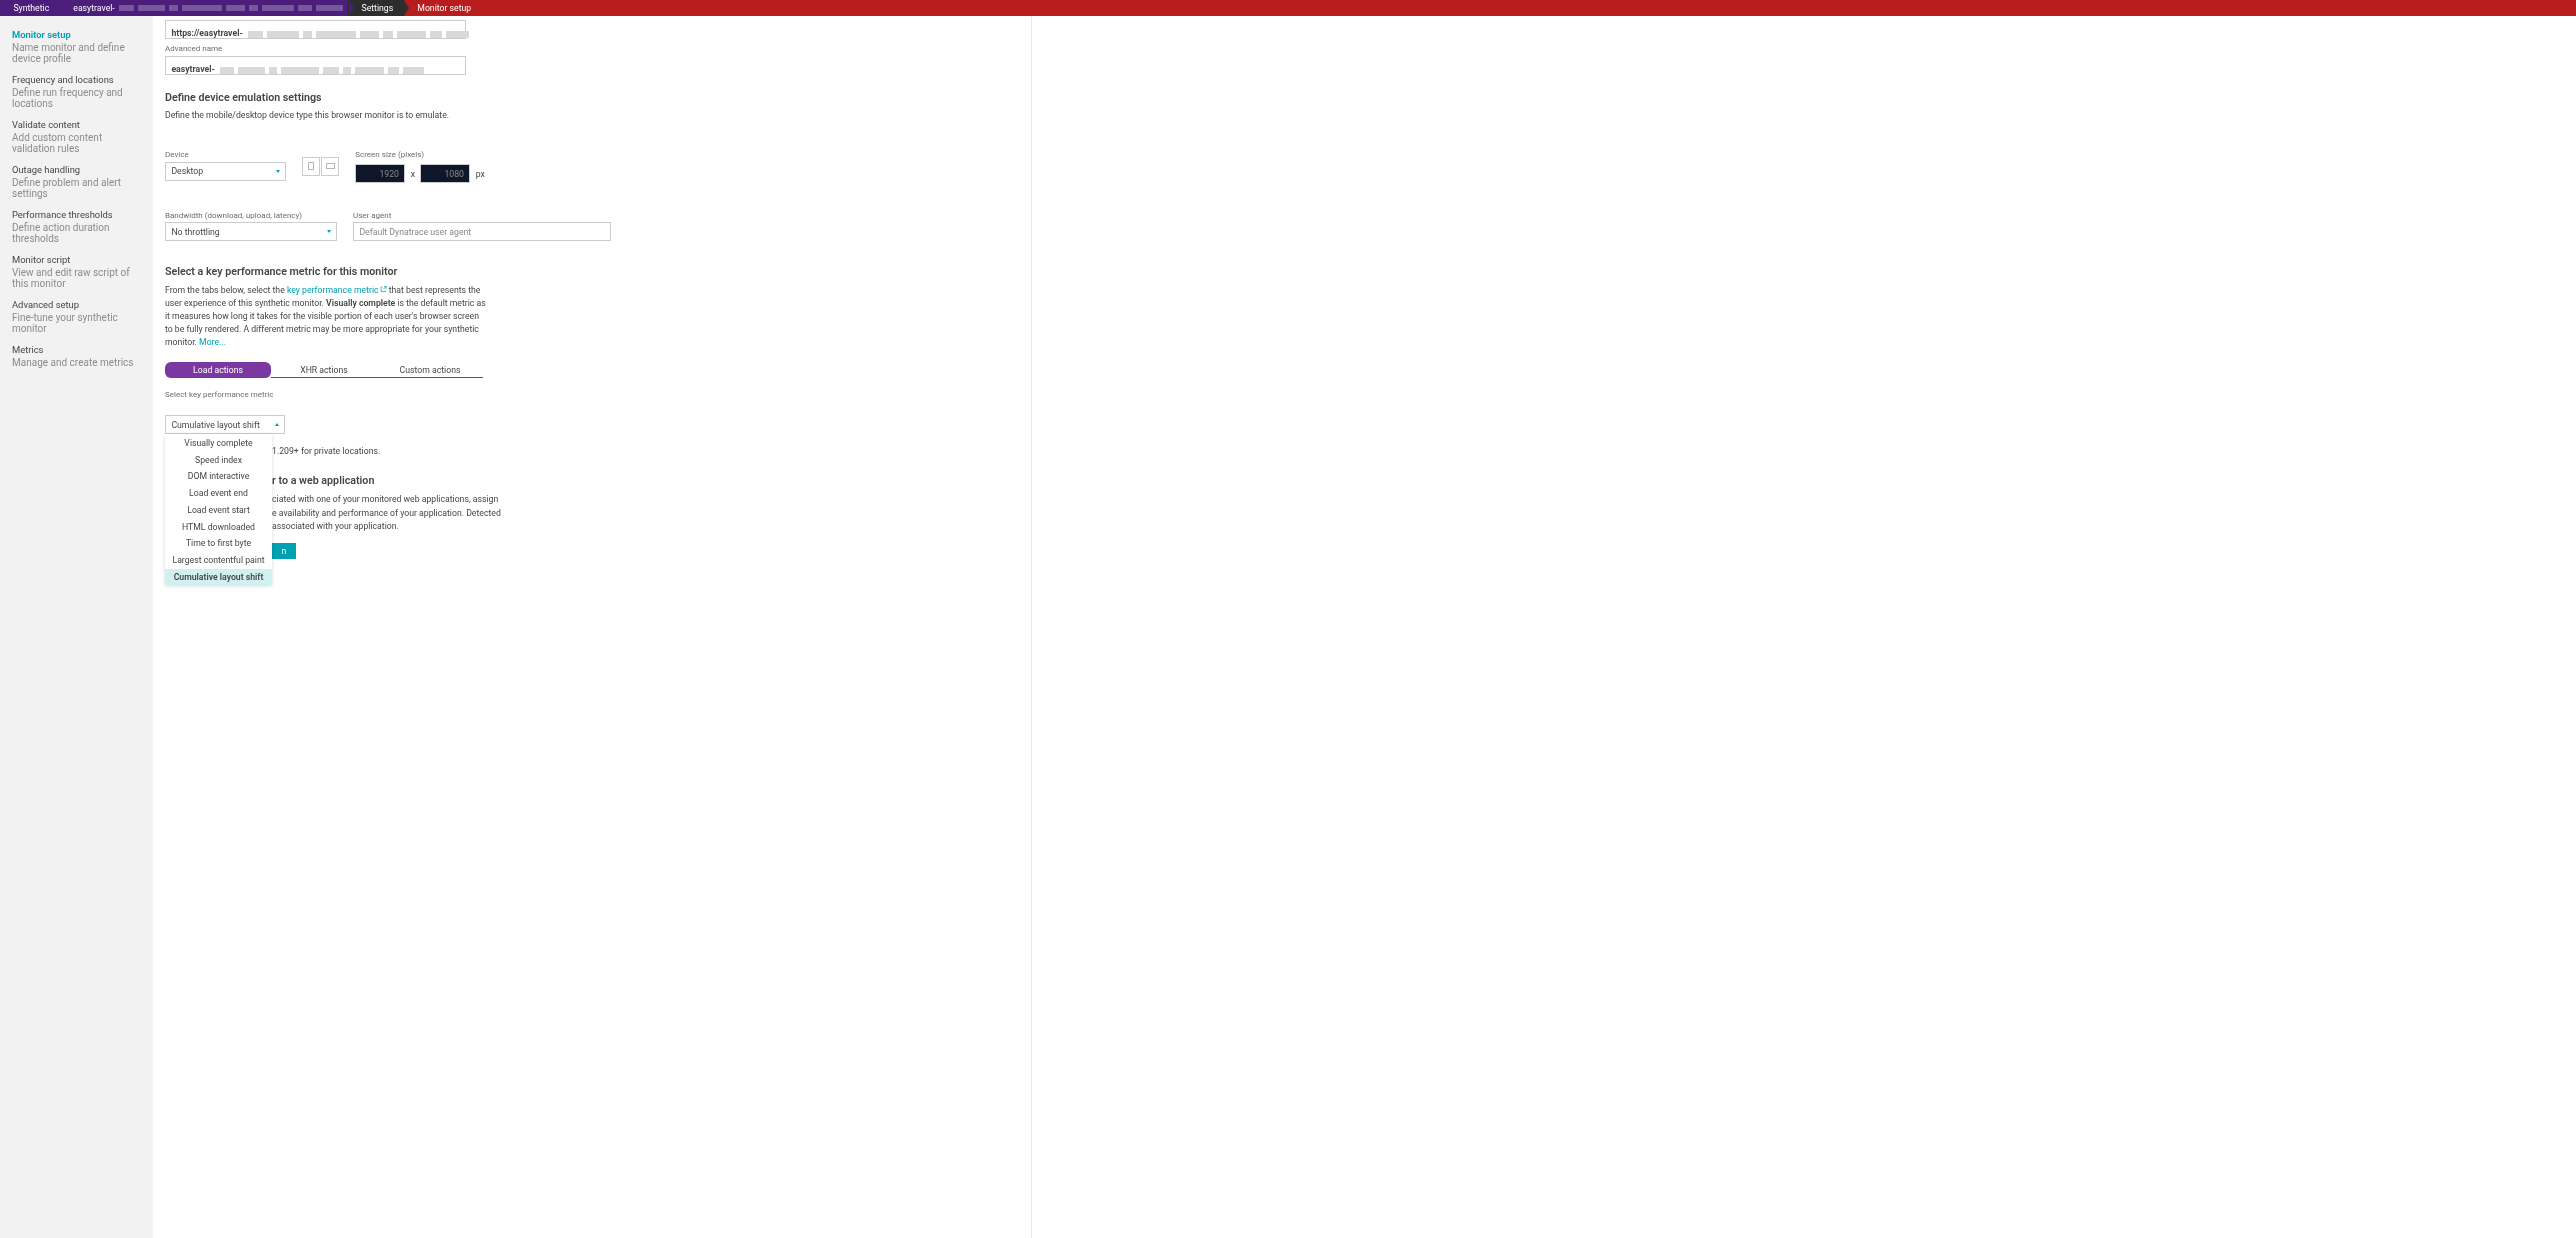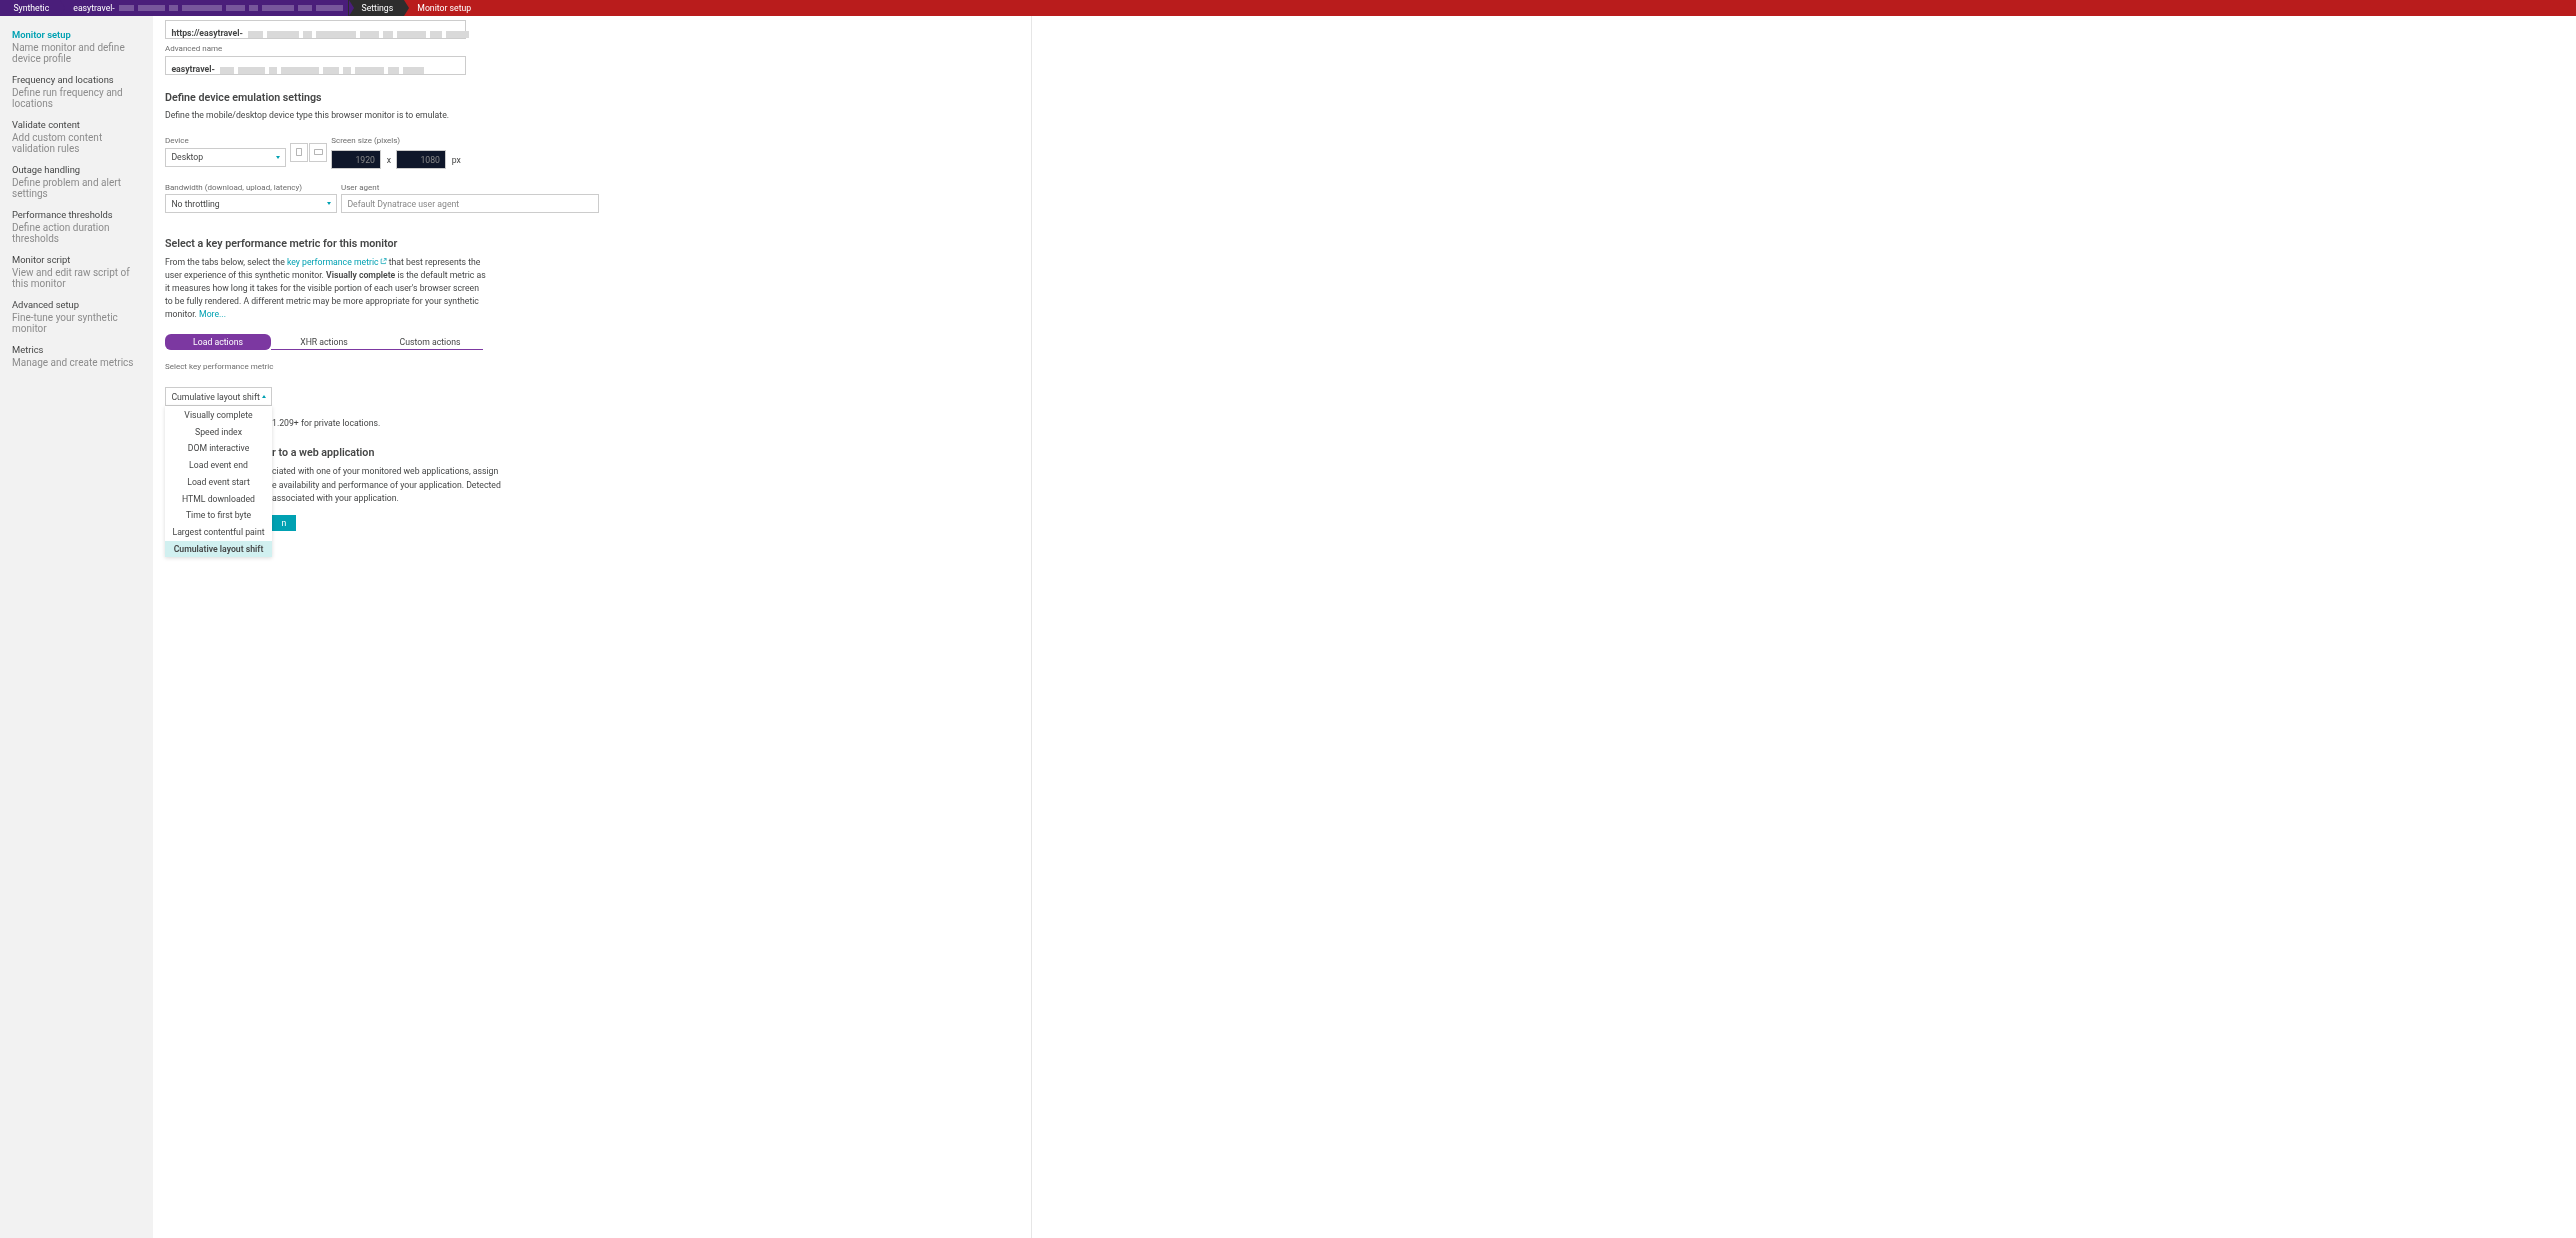--- a/index.html
+++ b/index.html
@@ -145,22 +145,22 @@
     }
     .section-body {
       font-size: 8.7px;
       line-height: 1.5;
       color: #454646;
       max-width: 429px;
     }
     
     .row {
       display: flex;
-      gap: 4px;
-      margin-top: 8px;
+      gap: 16px;
+      margin-top: 22px;
     }
     .col {
       display: flex;
       flex-direction: column;
     }
     
     .device-select {
       width: 121px;
       position: relative;
       border-radius: 6px;
@@ -282,21 +282,21 @@
       padding: 0 16px;
       width: 106px;
     }
     .tab-btn.active {
       background: #7c38a1;
       color: #fff;
       border-radius: 6px;
     }
     
     .kpm-select {
-      width: 107px;
+      width: 120px;
       position: relative;
       margin-top: 16px;
       text-align: center;
     }
     .dropdown-menu {
       position: absolute;
       top: 19px;
       left: 0;
       width: 107px;
       background: #fff;

